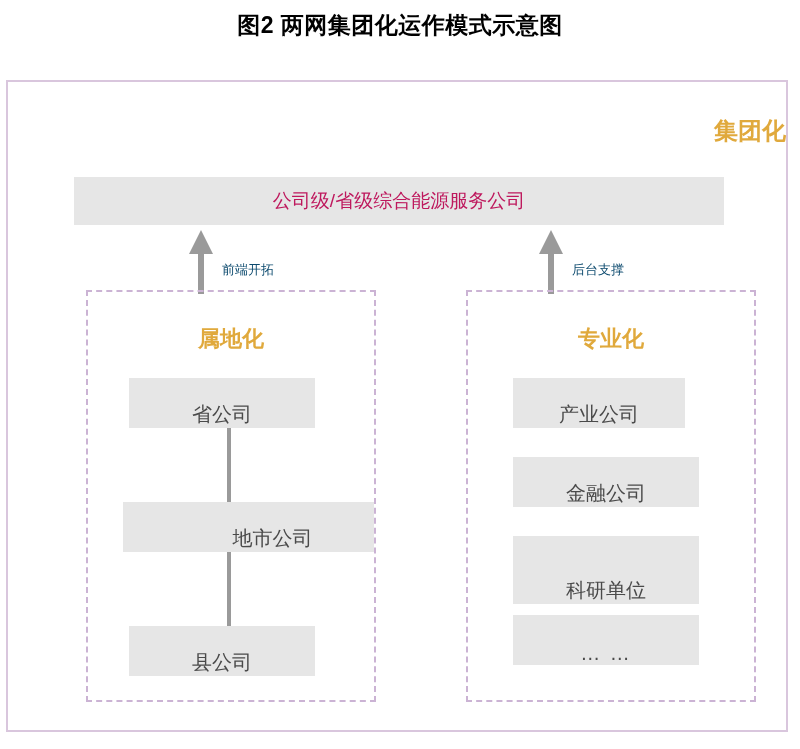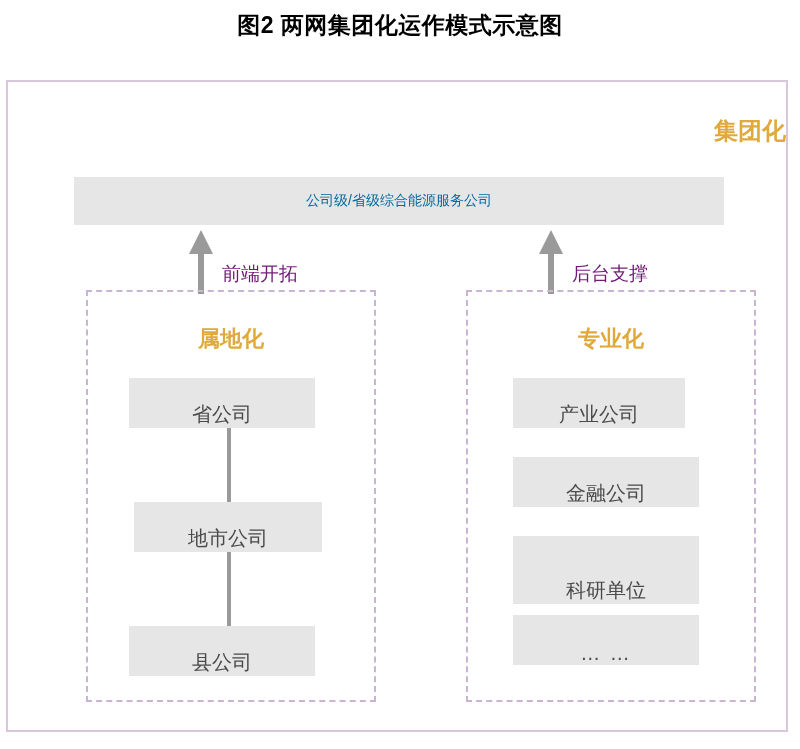--- a/index.html
+++ b/index.html
@@ -54,22 +54,22 @@
     left: 66px;
     top: 95px;
     width: 650px;
     height: 48px;
     background: #e6e6e6;
     display: flex;
     align-items: center;
     justify-content: center;
   }
   #top-company-box .box-label {
-    font-size: 14px;
-    color: #0369a1;
+    font-size: 19px;
+    color: #be185d;
   }
 
   .arrow-group {
     position: absolute;
     top: 148px;
     height: 66px;
   }
   .arrow-group.left  { left: 180px; }
   .arrow-group.right { left: 530px; }
 
@@ -77,22 +77,22 @@
     position: absolute;
     left: 0;
     top: 0;
     width: 26px;
     height: 64px;
   }
   .arrow-label {
     position: absolute;
     left: 34px;
     top: 31px;
-    font-size: 19px;
-    color: #701a75;
+    font-size: 13px;
+    color: #0c4a6e;
     white-space: nowrap;
   }
 
   .dashed-panel {
     position: absolute;
     top: 208px;
     height: 412px;
     border: 2px dashed #cbb3d4;
     box-sizing: border-box;
   }
@@ -165,21 +165,21 @@
 
   <div id="localization-panel" class="dashed-panel">
     <div class="panel-heading">属地化</div>
 
     <div class="connector" style="left:139px; top:128px; height:124px;"></div>
     <div class="connector" style="left:139px; top:248px; height:124px;"></div>
 
     <div class="node-box" style="left:41px; top:86px; width:186px; height:50px;">
       <span class="box-label">省公司</span>
     </div>
-    <div class="node-box" style="left:46px; top:210px; width:188px; height:50px;">
+    <div class="node-box" style="left:35px; top:210px; width:203px; height:50px;padding-left:48px;">
       <span class="box-label">地市公司</span>
     </div>
     <div class="node-box" style="left:41px; top:334px; width:186px; height:50px;">
       <span class="box-label">县公司</span>
     </div>
   </div>
 
   <div id="specialization-panel" class="dashed-panel">
     <div class="panel-heading">专业化</div>
 

